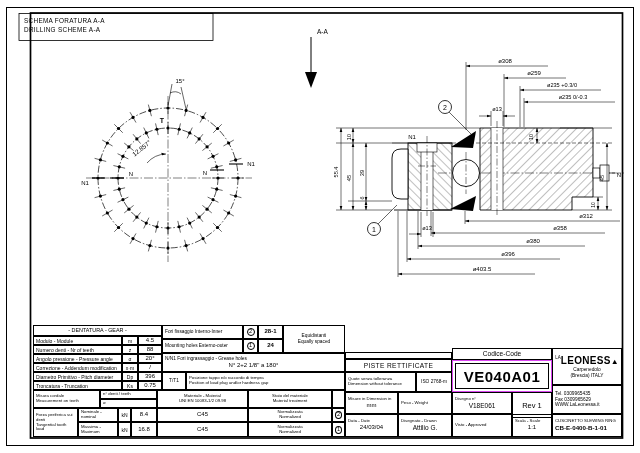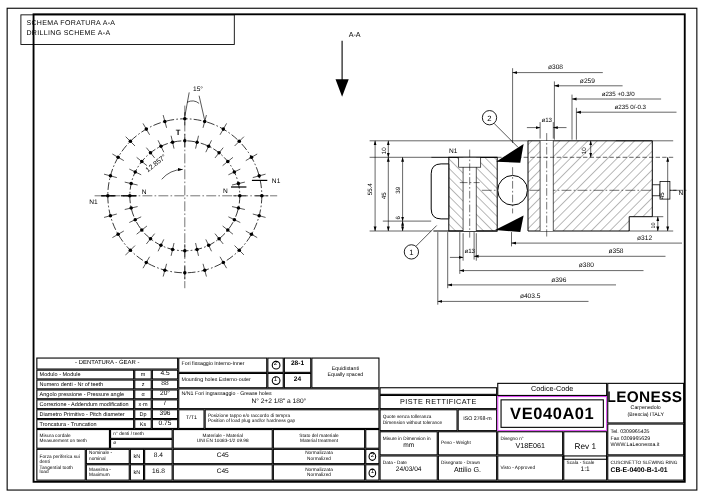--- a/index.html
+++ b/index.html
@@ -474,21 +474,21 @@
       <span>Visto - Approved</span>
       <span></span>
     </div>
     <div class="cell vc" style="left:512px;top:414px;width:40px;height:23px;">
       <span class="tiny">Scala - Scale</span>
       <span class="md" style="text-align:center;">1:1</span>
     </div>
 
     <div class="cell vc ctr" style="left:552px;top:348px;width:70px;height:37px;">
       <div style="white-space:nowrap;">
-        <span style="font-size:4.5px;vertical-align:top;">LA</span><span class="b" style="font-size:14px;letter-spacing:.3px;">LEONESS</span><span class="b logoA" style="font-size:8px;">▲</span>
+        <span style="font-size:4.5px;vertical-align:top;">LA</span><span class="b" style="font-size:10px;letter-spacing:.3px;">LEONESS</span><span class="b logoA" style="font-size:8px;">▲</span>
       </div>
       <span class="sm">Carpenedolo</span>
       <span class="sm">(Brescia)  ITALY</span>
     </div>
     <div class="cell vc" style="left:552px;top:385px;width:70px;height:29px;">
       <span class="sm">Tel.  0309965435</span>
       <span class="sm">Fax  0309965629</span>
       <span class="sm">WWW.LaLeonessa.it</span>
     </div>
     <div class="cell vc" style="left:552px;top:414px;width:70px;height:23px;">

